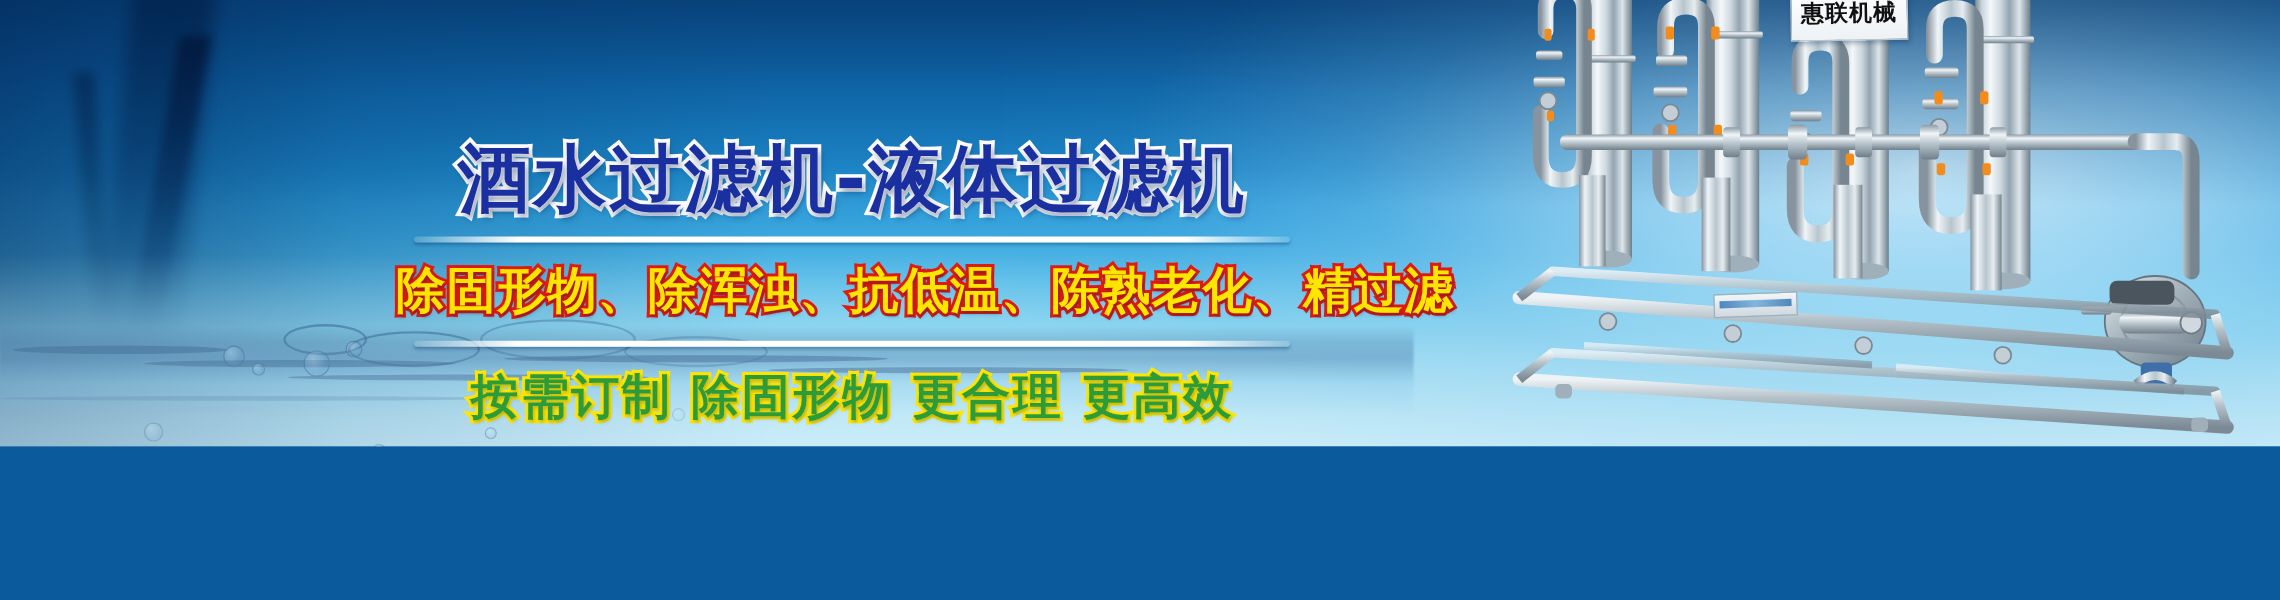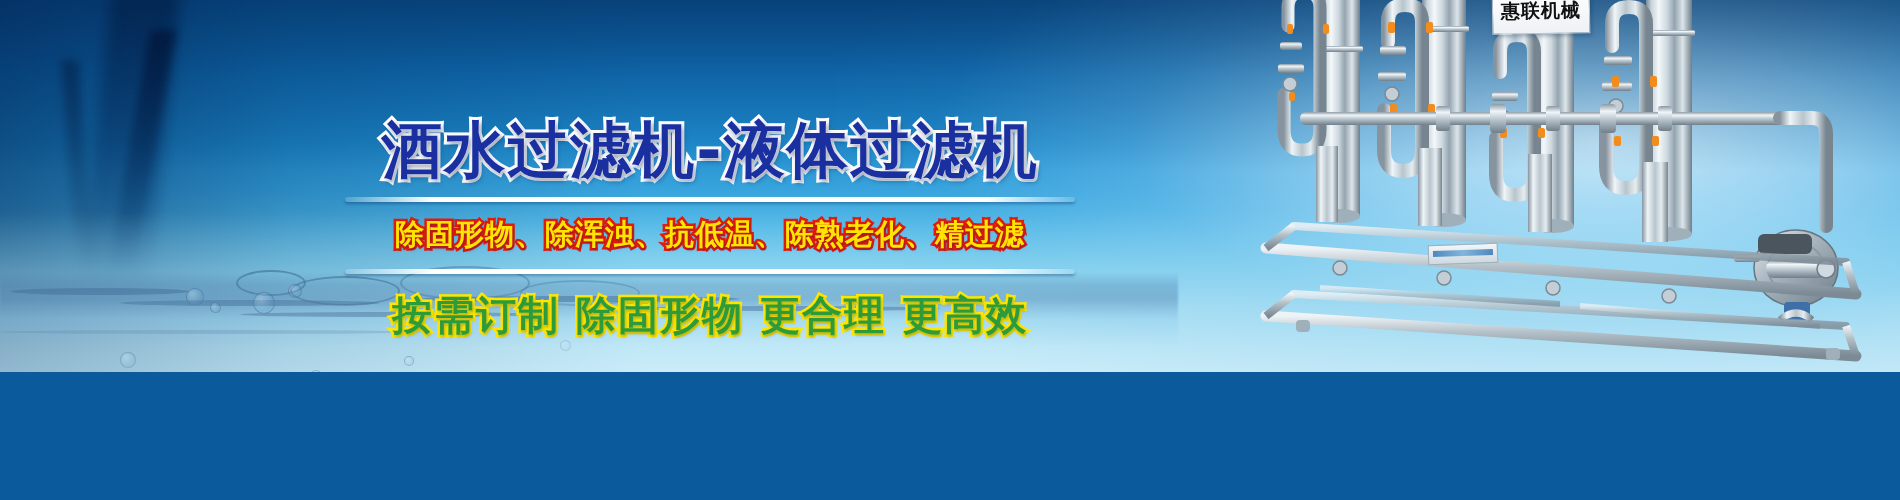--- a/index.html
+++ b/index.html
@@ -127,21 +127,21 @@
     height:5px;
     margin:14px auto 0 auto;
     width:730px;
     background:linear-gradient(to right, rgba(255,255,255,.15), #ffffff 12%, #ffffff 88%, rgba(255,255,255,.15));
     border-radius:3px;
     box-shadow:0 2px 3px rgba(0,40,90,.35);
   }
   .sub-line-1 {
     margin-top:13px;
     font-family:"DejaVu Sans", sans-serif;
-    font-size:29px;
+    font-size:41px;
     font-weight:bold;
     letter-spacing:1px;
     color:#ffe600;
     white-space:nowrap;
     -webkit-text-stroke:5px #e01b10;
     paint-order:stroke fill;
     text-shadow:0 0 1px #e01b10, 1px 2px 3px rgba(0,30,80,.35);
   }
   .divider.d2 { margin-top:14px; width:730px; }
   .sub-line-2 {

